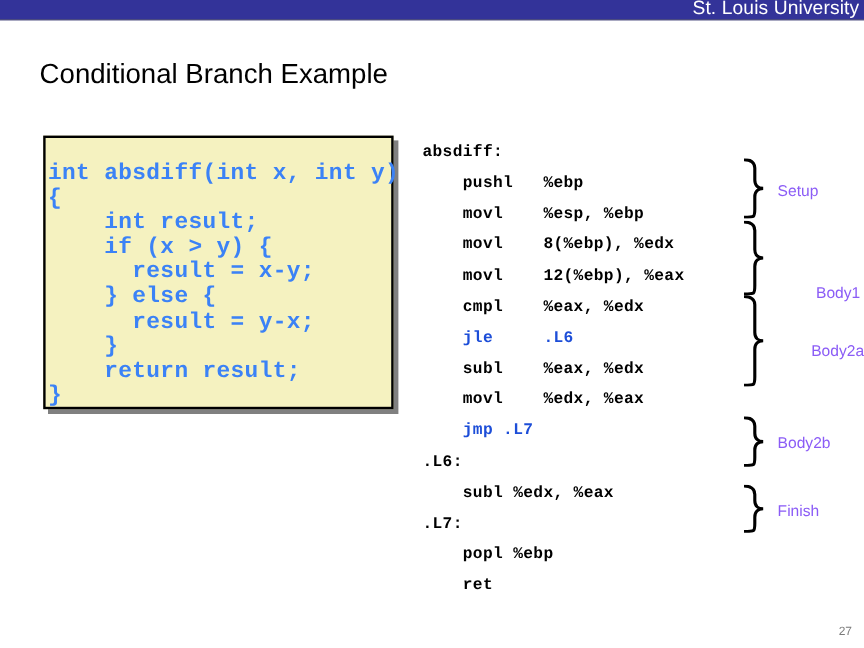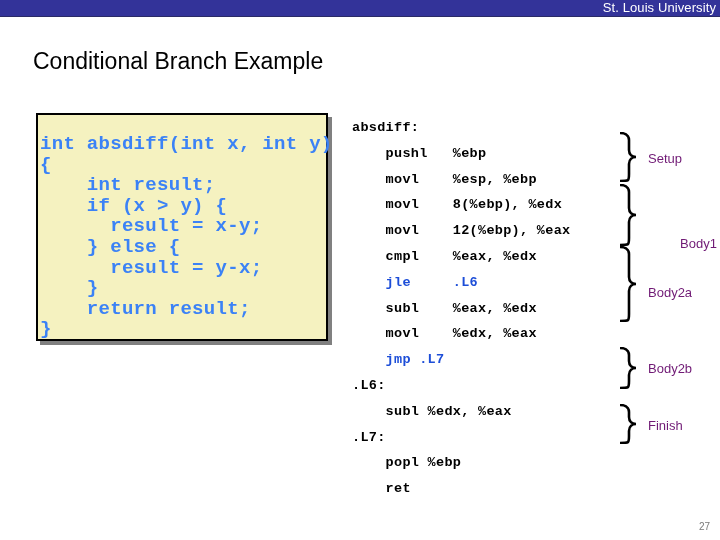--- a/index.html
+++ b/index.html
@@ -22,21 +22,21 @@
     width: 720px;
     height: 16px;
     background: #333399;
   }
   #banner-text {
     position: absolute;
     right: 4px;
     top: 1px;
     color: #ffffff;
     font-family: "Liberation Sans", sans-serif;
-    font-size: 13px;
+    font-size: 16px;
     line-height: 13px;
     white-space: nowrap;
     letter-spacing: 0.1px;
   }
   #banner-rule {
     position: absolute;
     left: 0; top: 16px;
     width: 720px;
     height: 1px;
     background: #2a2a66;
@@ -101,21 +101,21 @@
     white-space: pre;
     letter-spacing: 0.3px;
   }
   #asm-code .jump {
     color: #1d4ed8;
   }
   .annot-label {
     position: absolute;
     font-family: "Liberation Sans", sans-serif;
     font-size: 13px;
-    color: #701a75;
+    color: #8b5cf6;
     white-space: nowrap;
   }
   .brace-svg {
     position: absolute;
     display: block;
   }
 
   
   #page-number {
     position: absolute;
@@ -170,21 +170,21 @@
       <path d="M 2,1 C 11,1 11,7 11,8 L 11,18 C 11,23 14.399999999999999,25 18,25 C 14.399999999999999,25 11,27 11,32 L 11,42 C 11,49 11,49 2,49" fill="none" stroke="#000000" stroke-width="2.6" stroke-linecap="butt" stroke-linejoin="miter"></path>
     </svg>
     <div class="annot-label" style="left: 648px; top: 151px;">Setup</div>
     <svg class="brace-svg" width="20" height="62" style="left: 618px; top: 184px;">
       <path d="M 2,1 C 11,1 11,7 11,8 L 11,24 C 11,29 14.399999999999999,31 18,31 C 14.399999999999999,31 11,33 11,38 L 11,54 C 11,61 11,61 2,61" fill="none" stroke="#000000" stroke-width="2.6" stroke-linecap="butt" stroke-linejoin="miter"></path>
     </svg>
     <div class="annot-label" style="left: 648px; top: 236px; margin-left: 32px;">Body1</div>
     <svg class="brace-svg" width="20" height="76" style="left: 618px; top: 246px;">
       <path d="M 2,1 C 11,1 11,7 11,8 L 11,31 C 11,36 14.399999999999999,38 18,38 C 14.399999999999999,38 11,40 11,45 L 11,68 C 11,75 11,75 2,75" fill="none" stroke="#000000" stroke-width="2.6" stroke-linecap="butt" stroke-linejoin="miter"></path>
     </svg>
-    <div class="annot-label" style="left: 648px; top: 285px;">Body2a</div>
+    <div class="annot-label" style="left: 676px; top: 285px;">Body2a</div>
     <svg class="brace-svg" width="20" height="42" style="left: 618px; top: 347px;">
       <path d="M 2,1 C 11,1 11,7 11,8 L 11,14 C 11,19 14.399999999999999,21 18,21 C 14.399999999999999,21 11,23 11,28 L 11,34 C 11,41 11,41 2,41" fill="none" stroke="#000000" stroke-width="2.6" stroke-linecap="butt" stroke-linejoin="miter"></path>
     </svg>
     <div class="annot-label" style="left: 648px; top: 361px;">Body2b</div>
     <svg class="brace-svg" width="20" height="40" style="left: 618px; top: 404px;">
       <path d="M 2,1 C 11,1 11,7 11,8 L 11,13 C 11,18 14.399999999999999,20 18,20 C 14.399999999999999,20 11,22 11,27 L 11,32 C 11,39 11,39 2,39" fill="none" stroke="#000000" stroke-width="2.6" stroke-linecap="butt" stroke-linejoin="miter"></path>
     </svg>
     <div class="annot-label" style="left: 648px; top: 418px; text-align: right;">Finish</div>
   </div>
 

